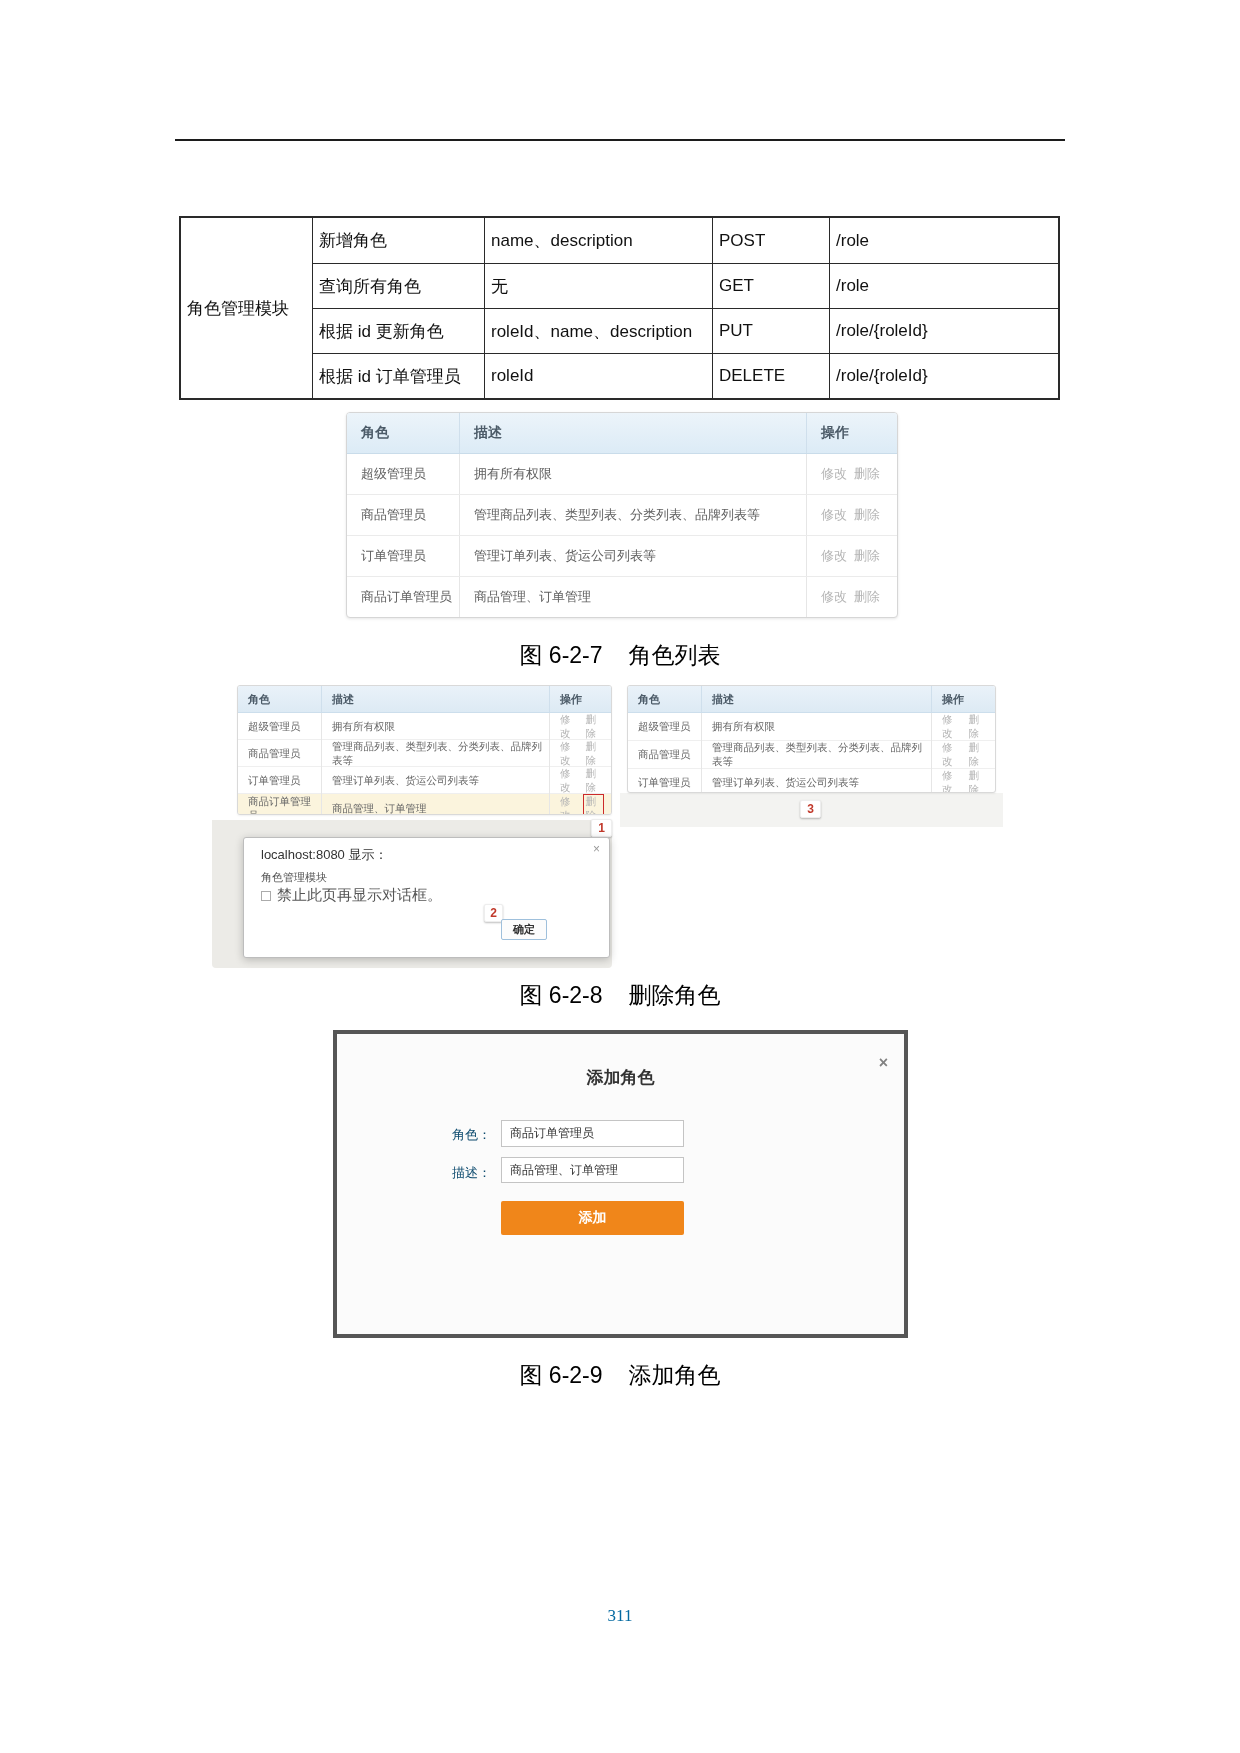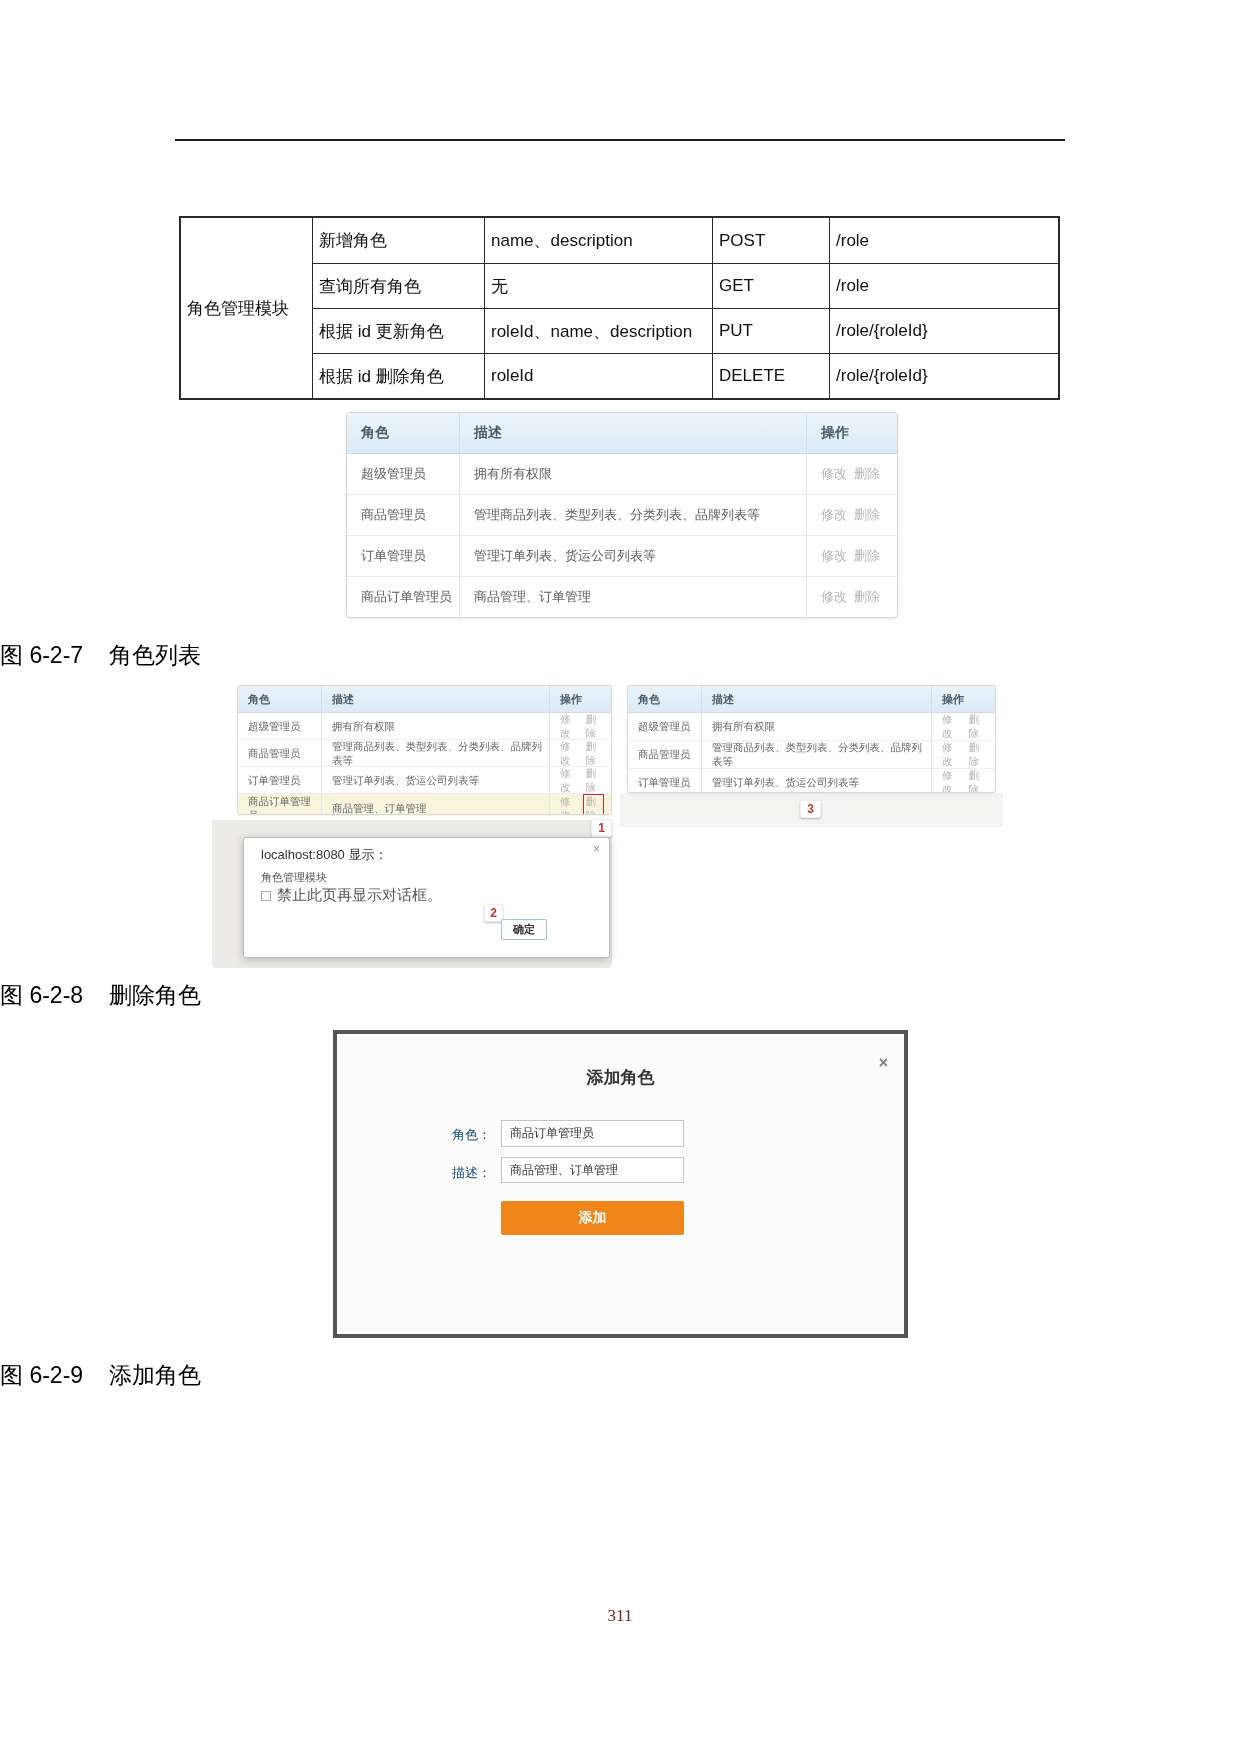--- a/index.html
+++ b/index.html
@@ -29,21 +29,21 @@
   .fig1-header>div{display:flex;align-items:center;padding-left:14px;font-size:14px;
                    font-weight:bold;color:#4c5b68;}
   .fig1-row{display:grid;grid-template-columns:112px 347px auto;height:40px;border-bottom:1px solid #ebebeb;}
   .fig1-row>div{display:flex;align-items:center;padding-left:14px;font-size:13px;color:#5f5f5f;}
   .fig1-row .op, .mini-row .op{color:#b5b5b5;}
   .col-sep{border-left:1px solid #e6e6e6;}
   .hdr-sep{border-left:1px solid #cfdfec;}
   .op span{margin-right:7px;}
 
   
-  .caption{left:0;width:1240px;text-align:left;font-size:23px;color:#000;}
+  .caption{left:0;width:1240px;text-align:center;font-size:23px;color:#000;}
   .caption .num{font-family:"Liberation Sans",sans-serif;}
   .caption .ttl{font-family:"Liberation Serif",serif;margin-left:26px;}
 
   
   .mini-card{background:#fff;border:1px solid #d9d9d9;border-radius:3px;overflow:hidden;
              box-sizing:border-box;box-shadow:0 1px 2px rgba(0,0,0,.06);}
   .mini-header{display:grid;height:26px;background:linear-gradient(#eaf2f9,#ddeaf4);
                border-bottom:1px solid #ccdeec;}
   .mini-header>div{display:flex;align-items:center;padding-left:10px;font-size:11px;
                    font-weight:bold;color:#4c5b68;}
@@ -81,21 +81,21 @@
                      font-size:17px;font-weight:bold;color:#333;}
   .add-dialog .flabel{position:absolute;left:106px;width:48px;text-align:right;font-size:13px;color:#0c4a6e;}
   .add-dialog input{position:absolute;left:164px;width:183px;height:27px;border:1px solid #c4c4c4;
                     background:#fff;font-size:12px;color:#333;padding:0 0 0 8px;box-sizing:border-box;
                     font-family:"Liberation Sans",sans-serif;}
   .submit-btn{position:absolute;left:164px;top:167px;width:183px;height:34px;background:#f0861a;
               border:none;border-radius:2px;color:#fff;font-size:14px;font-weight:bold;
               display:flex;align-items:center;justify-content:center;}
 
   
-  .page-num{left:0;top:1606px;width:1240px;text-align:center;font-size:17px;color:#7f1d1d;
+  .page-num{left:0;top:1606px;width:1240px;text-align:center;font-size:17px;color:#0369a1;
             font-family:"Liberation Serif",serif;}
 </style>
 </head>
 <body>
 
 <div class="page">
 
   <div class="abs header-rule"></div>
 
   <div class="abs api-table">
@@ -109,21 +109,21 @@
     <div class="api-cell">查询所有角色</div>
     <div class="api-cell">无</div>
     <div class="api-cell">GET</div>
     <div class="api-cell">/role</div>
 
     <div class="api-cell">根据 id 更新角色</div>
     <div class="api-cell">roleId、name、description</div>
     <div class="api-cell">PUT</div>
     <div class="api-cell">/role/{roleId}</div>
 
-    <div class="api-cell">根据 id 删除角色</div>
+    <div class="api-cell">根据 id 订单管理员</div>
     <div class="api-cell">roleId</div>
     <div class="api-cell">DELETE</div>
     <div class="api-cell">/role/{roleId}</div>
   </div>
 
   <div class="abs fig1-card">
     <div class="fig1-header">
       <div>角色</div>
       <div class="hdr-sep">描述</div>
       <div class="hdr-sep">操作</div>

